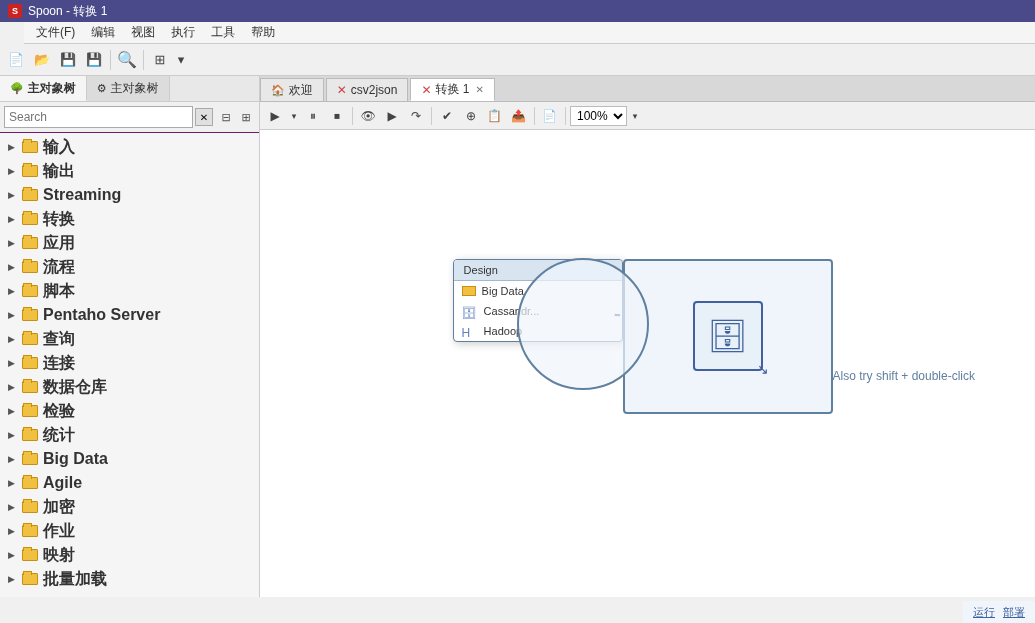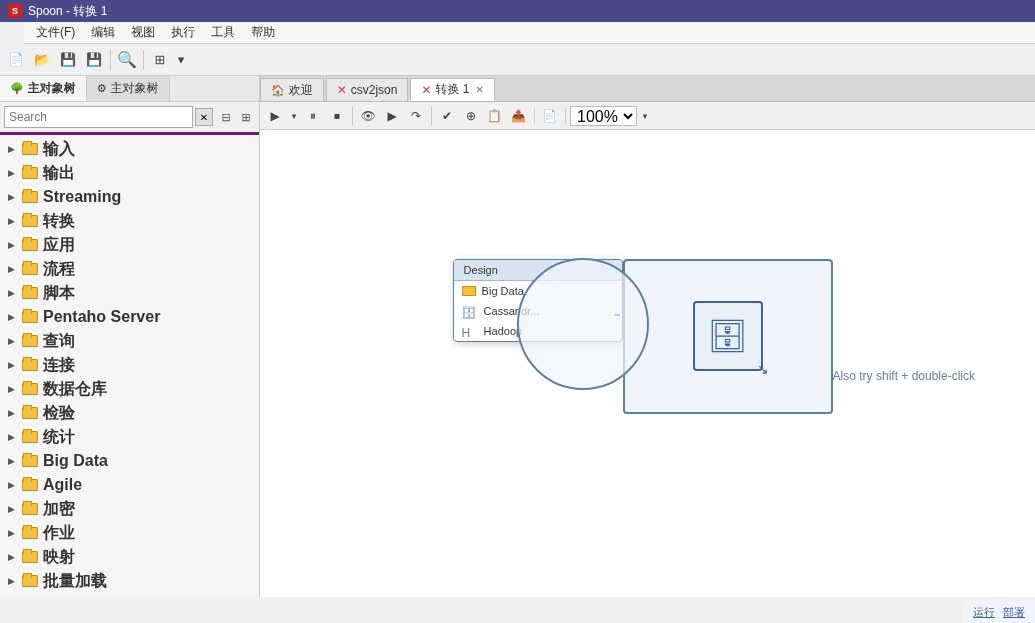--- a/index.html
+++ b/index.html
@@ -102,21 +102,21 @@
     .left-tab-icon {
       margin-right: 4px;
       font-size: 11px;
     }
 
     
     #search-area {
       padding: 4px;
       display: flex;
       align-items: center;
-      border-bottom: 3px solid #701a75;
+      border-bottom: 1px solid #701a75;
       background: #f0f0f0;
     }
     #search-input {
       flex: 1;
       height: 22px;
       border: 1px solid #aaa;
       padding: 0 4px;
       font-size: 12px;
       background: white;
     }
@@ -247,21 +247,21 @@
       background: transparent;
       cursor: pointer;
       display: flex; align-items: center; justify-content: center;
       font-size: 12px;
       color: #444;
     }
     .canvas-sep { width: 1px; height: 18px; background: #ccc; margin: 0 2px; }
     .zoom-select {
       border: 1px solid #bbb;
       background: white;
-      font-size: 16px;
+      font-size: 12px;
       height: 20px;
       padding: 0 2px;
     }
 
     
     #canvas {
       flex: 1;
       position: relative;
       background: white;
       overflow: hidden;

